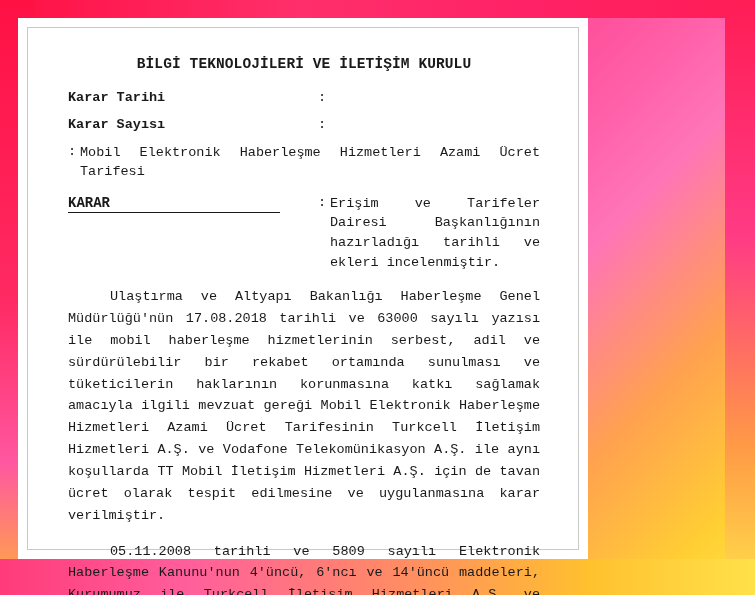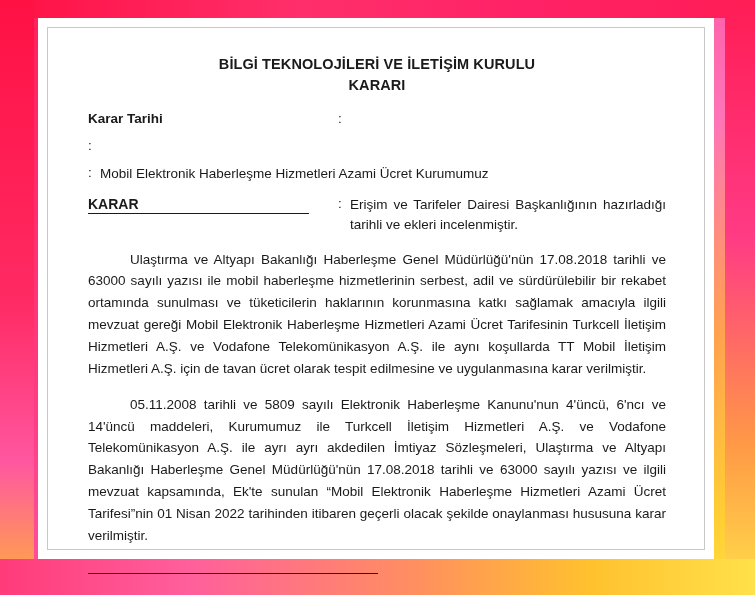--- a/index.html
+++ b/index.html
@@ -41,26 +41,27 @@
     right: 0; top: 0; width: 30px; height: 595px;
     background: linear-gradient(180deg, #ff1d55 0%, #ff3b85 40%, #ff9a46 75%, #ffe04a 100%);
   }
   .band-top {
     left: 0; top: 0; width: 755px; height: 18px;
     background: linear-gradient(90deg, #ff1144 0%, #ff2f6b 40%, #ff2266 70%, #ff1d55 100%);
   }
 
   .page {
     position: absolute;
-    left: 38px;
+    left: 18px;
     top: 18px;
-    width: 676px;
+    width: 570px;
     height: 541px;
     background: #ffffff;
     box-sizing: border-box;
+    font-family: Liberation Mono, monospace;
   }
   .sheet {
     position: absolute;
     left: 9px;
     top: 9px;
     right: 9px;
     bottom: 9px;
     border: 1px solid #c9c9c9;
     background: #ffffff;
     box-sizing: border-box;
@@ -148,37 +149,37 @@
   <div class="band band-left-bottom"></div>
   <div class="band band-right"></div>
   <div class="band band-bottom"></div>
 
   <div class="page">
     <div class="sheet">
       <div class="content">
 
         <div class="doc-title">
           <span>BİLGİ TEKNOLOJİLERİ VE İLETİŞİM KURULU</span>
-          <span class="line2">KARARI</span>
         </div>
 
         <div class="meta">
 
           <div class="meta-row">
             <div class="meta-label">Karar Tarihi</div>
             <div class="meta-sep">:</div>
           </div>
 
           <div class="meta-row">
+            <div class="meta-label">Karar Sayısı</div>
             <div class="meta-sep">:</div>
           </div>
 
           <div class="meta-row">
             <div class="meta-sep">:</div>
-            <div class="meta-value">Mobil Elektronik Haberleşme Hizmetleri Azami Ücret Kurumumuz</div>
+            <div class="meta-value">Mobil Elektronik Haberleşme Hizmetleri Azami Ücret Tarifesi</div>
           </div>
 
           <div class="meta-row karar">
             <div class="karar-label-wrap">
               <span class="karar-label">KARAR</span>
             </div>
             <div class="meta-sep">:</div>
             <div class="meta-value">Erişim ve Tarifeler Dairesi Başkanlığının hazırladığı tarihli ve ekleri incelenmiştir.</div>
           </div>
 

